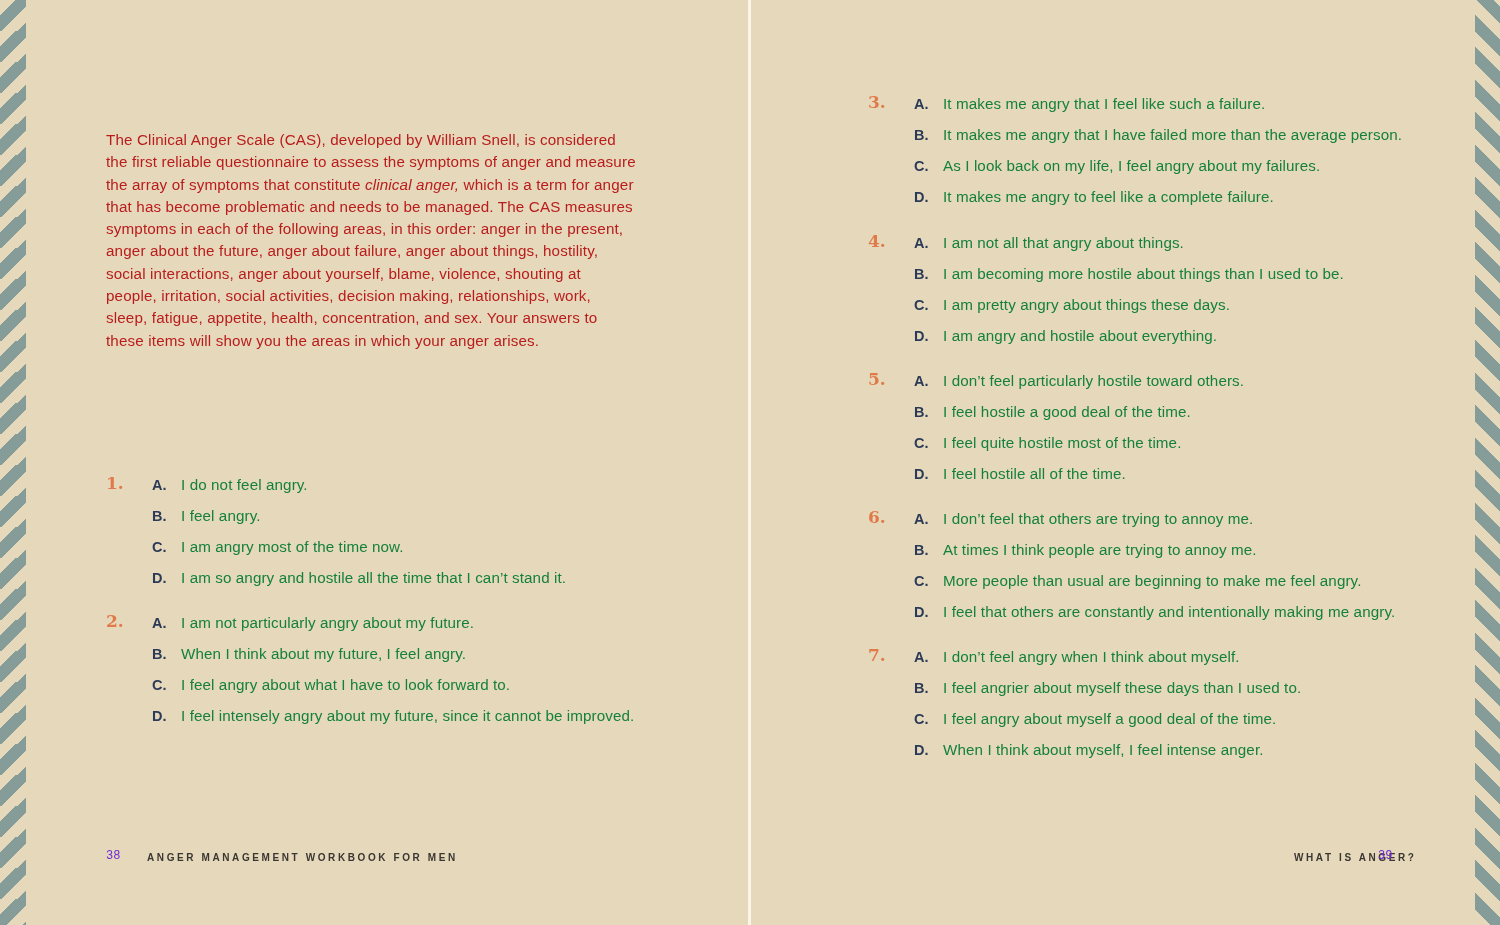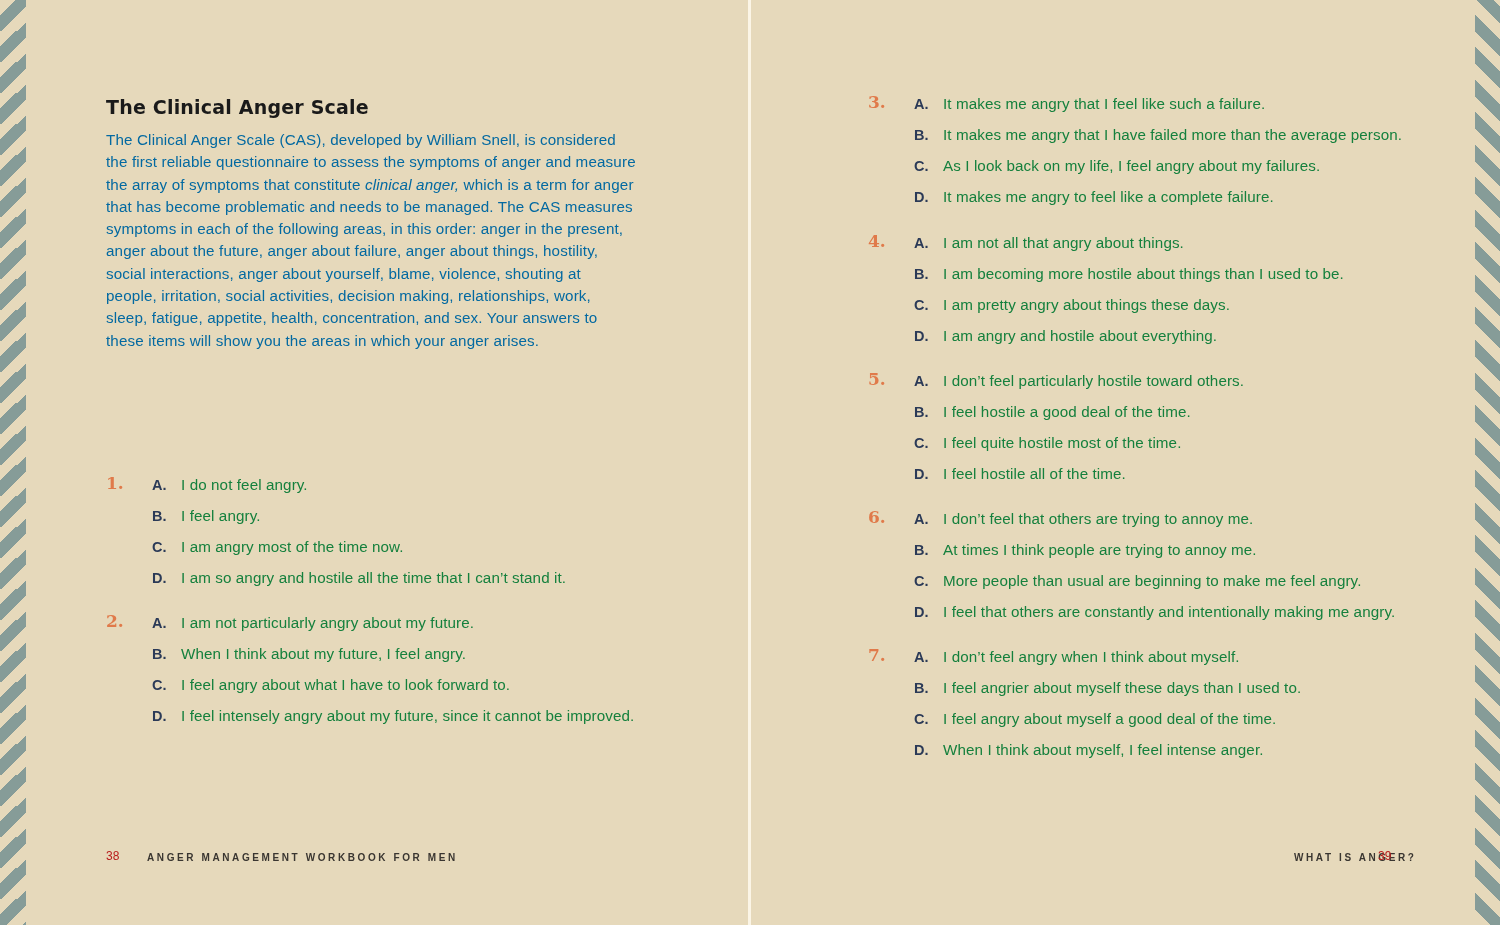--- a/index.html
+++ b/index.html
@@ -22,57 +22,56 @@
   .page-left { left:26px; width:722px; }
   .page-right { left:751px; width:724px; }
 
   .title {
     position:absolute; left:80px; top:96px;
     font-family:"DejaVu Sans", sans-serif; font-weight:bold;
     font-size:19px; color:#1a1a1a; letter-spacing:0.2px; margin:0;
   }
   .para {
     position:absolute; left:80px; width:530px;
-    font-size:15.2px; line-height:22.3px; color:#0369a1; margin:0;
+    font-size:15.2px; line-height:22.3px; color:#b91c1c; margin:0;
     letter-spacing:0.15px;
   }
   .p1 { top:129px; }
   .p2 { top:364px; }
 
   .question { position:absolute; }
   .qnum {
     position:absolute; left:0; top:-3px;
     font-family:"DejaVu Serif", serif; font-weight:bold; font-size:17px;
     color:#e07a4a;
   }
   .opt { position:absolute; left:46px; height:22px; white-space:nowrap; }
   .opt .letter {
     display:inline-block; width:29px;
     font-weight:bold; color:#2b3a57; font-size:14.5px;
   }
   .opt .text { color:#15803d; font-size:15.2px; letter-spacing:0.1px; }
 
   .folio-num {
-    position:absolute; top:849px; font-family:Liberation Sans, sans-serif;
-    font-size:12px; color:#b91c1c;
+    position:absolute; top:849px; font-family:Liberation Mono, monospace;
+    font-size:12px; color:#6d28d9;
   }
   .running-head {
     position:absolute; top:852px; font-size:10px; font-weight:bold;
     letter-spacing:2.6px; color:#3a3631;
   }
 </style>
 </head>
 <body>
 
 <div class="stripes-left"></div>
 <div class="stripes-right"></div>
 <div class="gutter"></div>
 
 <div class="page page-left">
-  <h1 class="title">The Clinical Anger Scale</h1>
   <p class="para p1"><span>The Clinical Anger Scale (CAS), developed by William Snell, is considered the first reliable questionnaire to assess the symptoms of anger and measure the array of symptoms that constitute </span><em>clinical anger,</em><span> which is a term for anger that has become problematic and needs to be managed. The CAS measures symptoms in each of the following areas, in this order: anger in the present, anger about the future, anger about failure, anger about things, hostility, social interactions, anger about yourself, blame, violence, shouting at people, irritation, social activities, decision making, relationships, work, sleep, fatigue, appetite, health, concentration, and sex. Your answers to these items will show you the areas in which your anger arises.</span></p>
 
   <div class="question" style="left:80px; top:476px;">
     <span class="qnum">1.</span>
     <div class="opt" style="top:0px"><span class="letter">A.</span><span class="text">I do not feel angry.</span></div>
     <div class="opt" style="top:31px"><span class="letter">B.</span><span class="text">I feel angry.</span></div>
     <div class="opt" style="top:62px"><span class="letter">C.</span><span class="text">I am angry most of the time now.</span></div>
     <div class="opt" style="top:93px"><span class="letter">D.</span><span class="text">I am so angry and hostile all the time that I can’t stand it.</span></div>
   </div>
 

